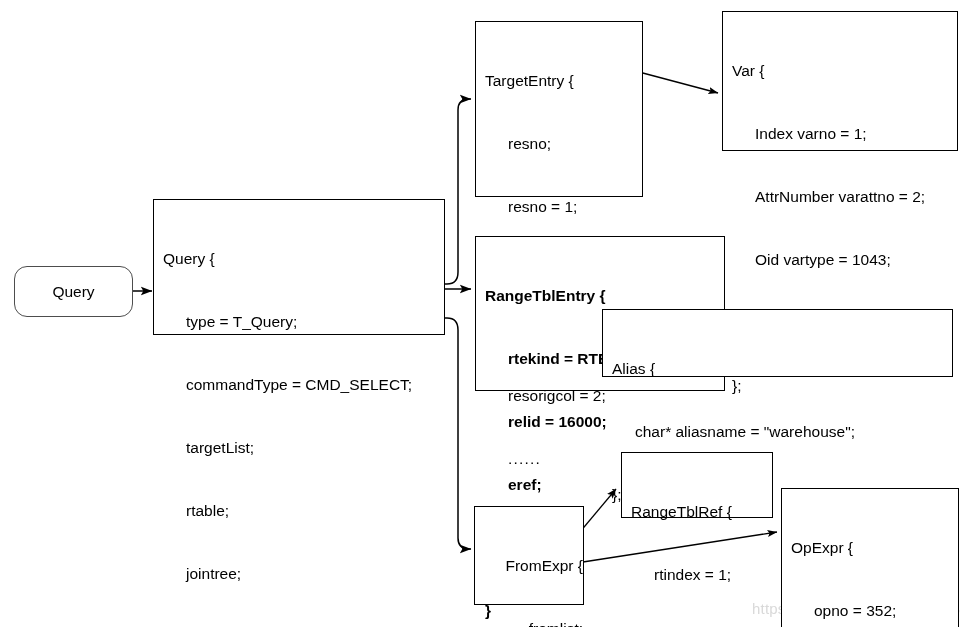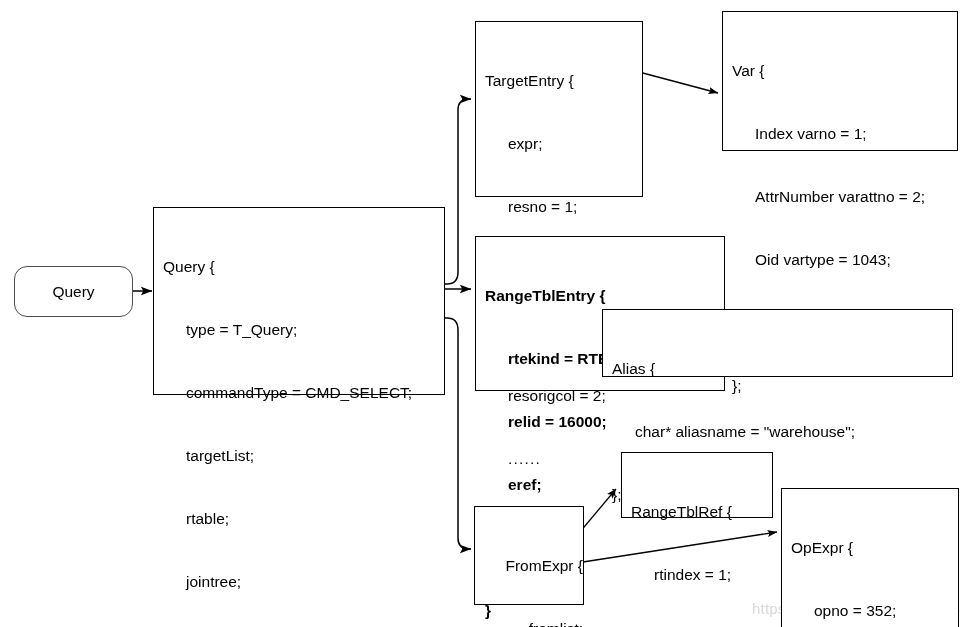--- a/index.html
+++ b/index.html
@@ -94,34 +94,34 @@
 
     <line x1="569" y1="545" x2="616" y2="489" stroke="#000000" stroke-width="1.3" marker-end="url(#arrow)"></line>
 
     <line x1="570" y1="564" x2="777" y2="532" stroke="#000000" stroke-width="1.3" marker-end="url(#arrow)"></line>
   </svg>
 
   <div class="node rounded" style="left:14px; top:266px; width:119px; height:51px;">
     <span class="ln">Query</span>
   </div>
 
-  <div class="node" style="left:153px; top:199px; width:292px; height:188px;margin-top:8px;">
+  <div class="node" style="left:153px; top:199px; width:292px; height:136px;">
     <span class="ln">Query {</span>
     <span class="ln ind">type = T_Query;</span>
     <span class="ln ind">commandType = CMD_SELECT;</span>
     <span class="ln ind">targetList;</span>
     <span class="ln ind">rtable;</span>
     <span class="ln ind">jointree;</span>
     <span class="ln ind dots">......</span>
     
   </div>
 
   <div class="node" style="left:475px; top:21px; width:168px; height:176px;">
     <span class="ln">TargetEntry {</span>
-    <span class="ln ind">expr;</span>
+    <span class="ln ind">resno;</span>
     <span class="ln ind">resno = 1;</span>
     <span class="ln ind">resname = "w_name";</span>
     <span class="ln ind">resorigtbl = 16000;</span>
     <span class="ln ind">resorigcol = 2;</span>
     <span class="ln ind dots">......</span>
     <span class="ln">};</span>
   </div>
 
   <div class="node" style="left:722px; top:11px; width:236px; height:140px;">
     <span class="ln">Var {</span>

